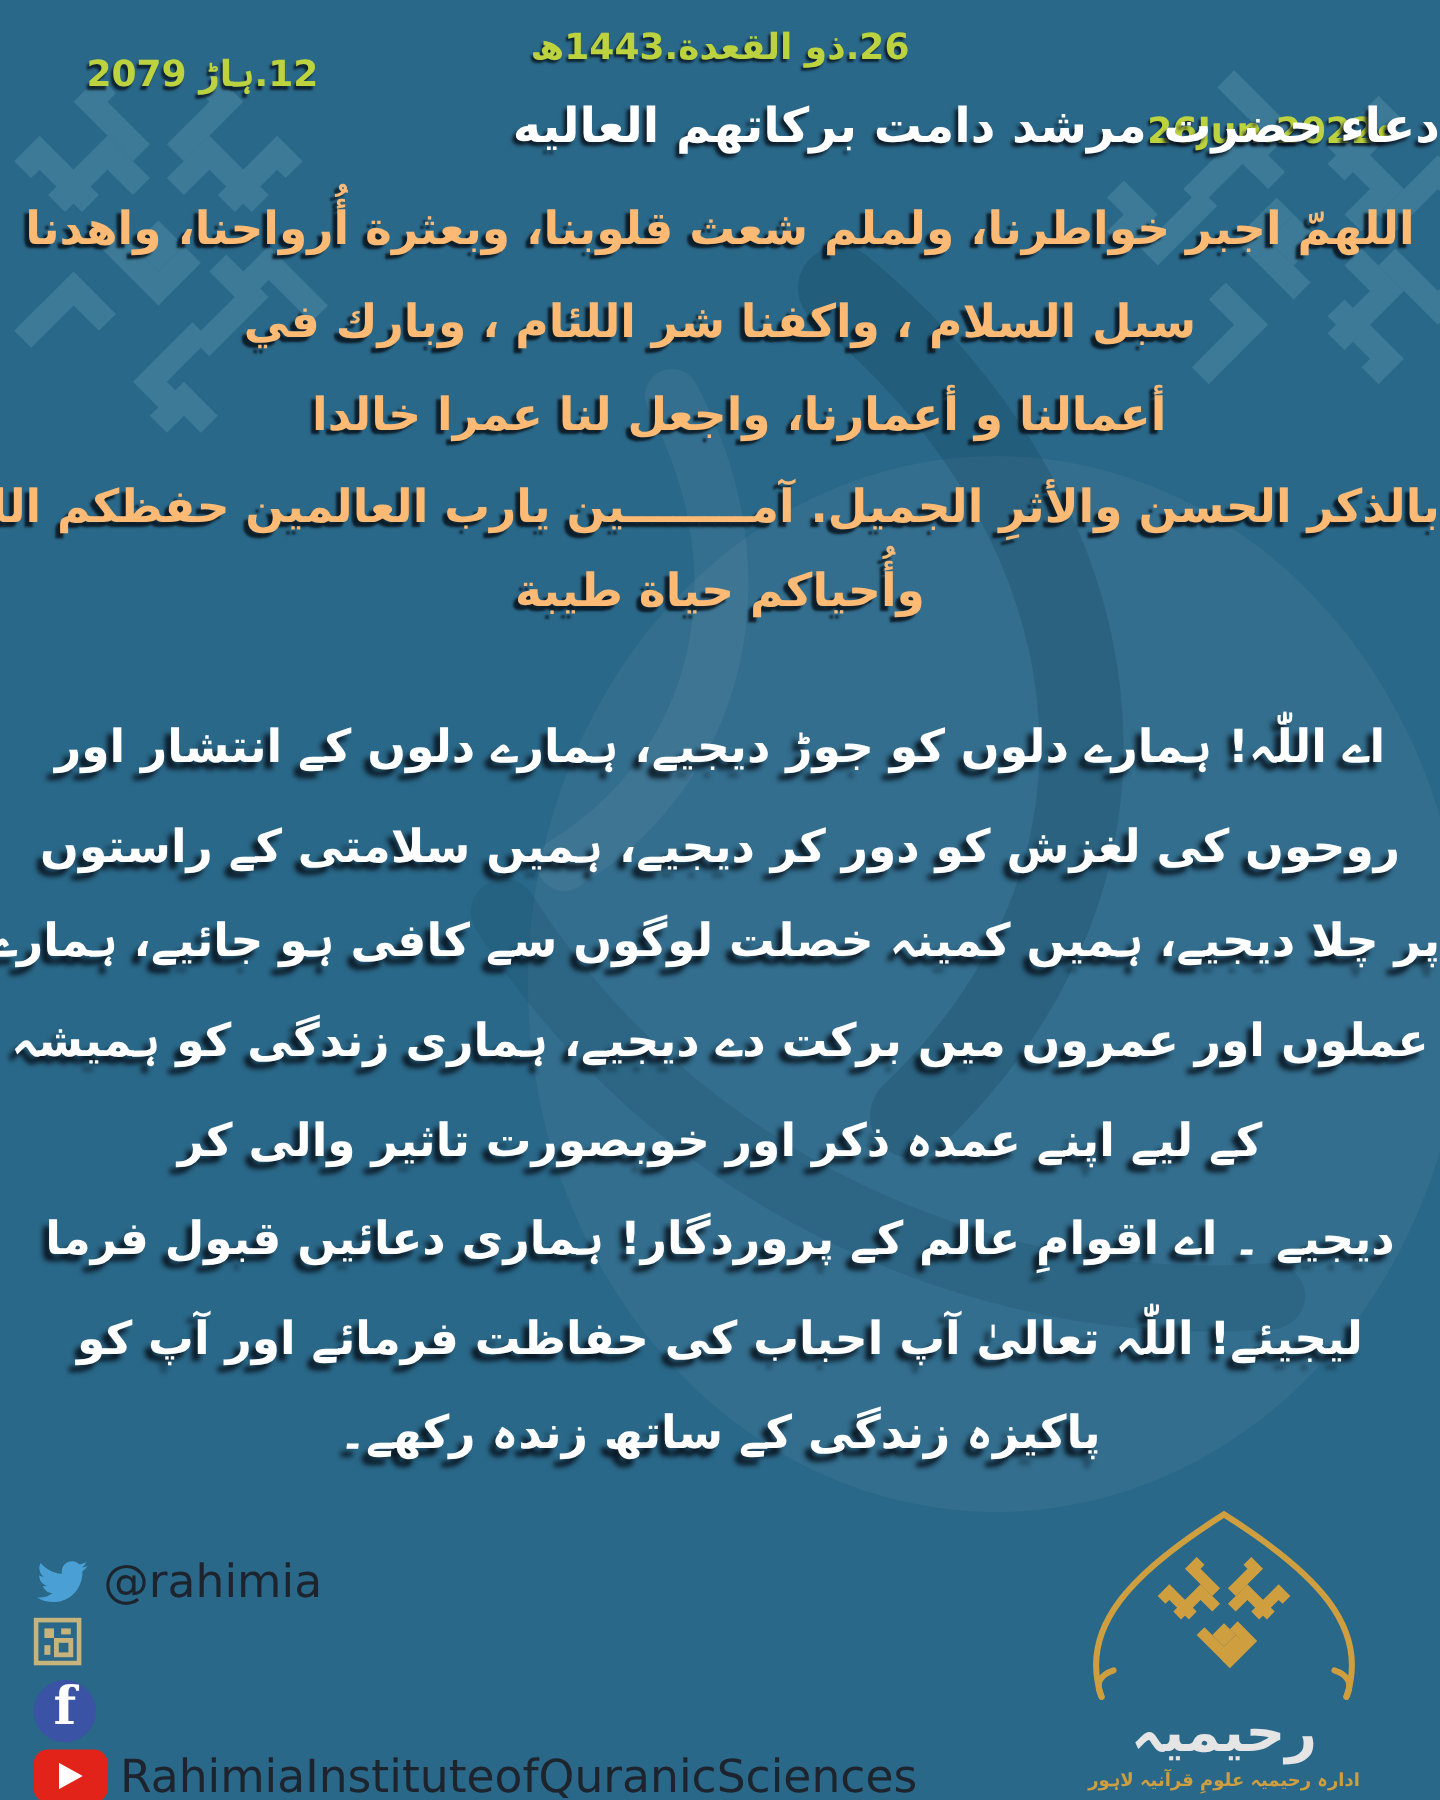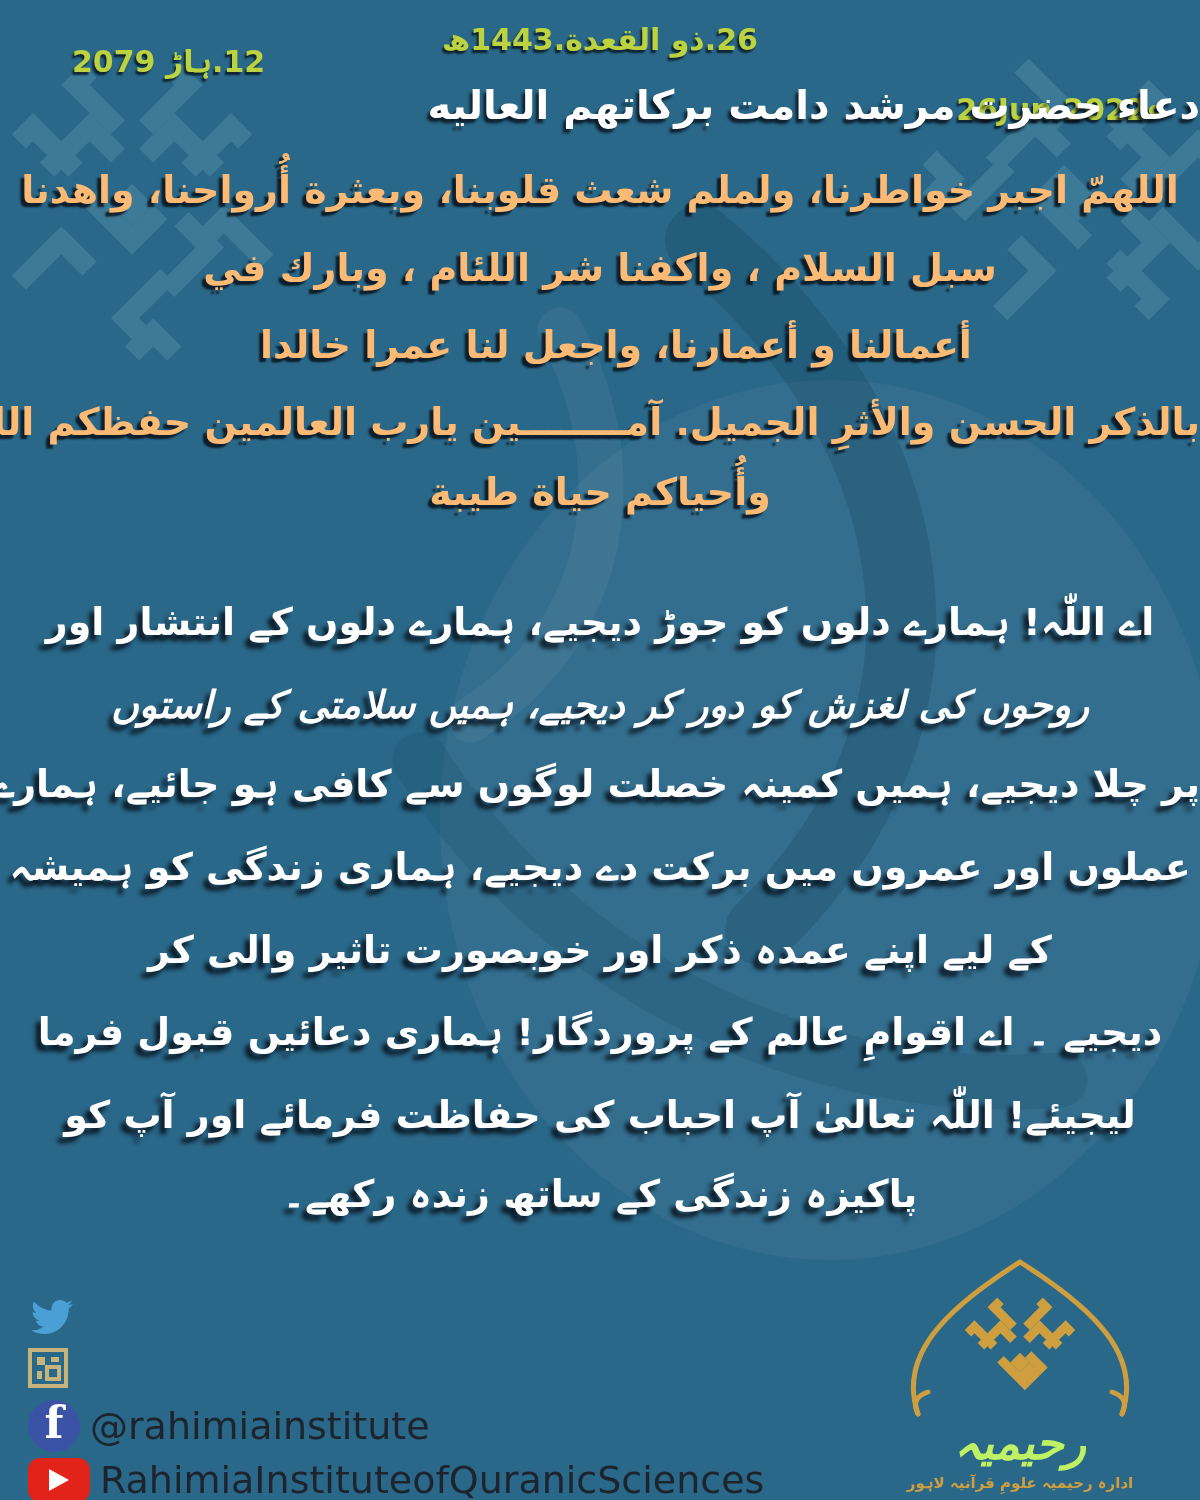--- a/index.html
+++ b/index.html
@@ -57,21 +57,21 @@
     width:20px;height:22px;background:#ffffff;
     clip-path:polygon(0 0,100% 50%,0 100%);
   }
   
   .logo{
     position:absolute;left:890px;top:1252px;width:260px;height:248px;z-index:4;
     color:#cf9f3f;text-align:center;
   }
   .logo-name{
     direction:rtl;font-weight:bold;font-size:46px;line-height:1;
-    margin-top:-6px;color:#bef264;white-space:nowrap;font-style:italic;
+    margin-top:-6px;color:#e5e5e5;white-space:nowrap;
   }
   .logo-subtitle{
     direction:rtl;font-size:15px;font-weight:bold;color:#cf9f3f;
     margin-top:8px;white-space:nowrap;
   }
 </style>
 </head>
 <body>
 
 <div class="corner-pattern" style="left:-18px;top:55px;transform:rotate(45deg);">
@@ -125,51 +125,51 @@
 <div class="date date-bikrami" dir="rtl">12.ہاڑ 2079</div>
 <div class="page-title">دعاء حضرت مرشد دامت برکاتهم العالیه</div>
 
 <div class="ar-line" style="top:168px;">اللهمّ اجبر خواطرنا، ولملم شعث قلوبنا، وبعثرة أُرواحنا، واهدنا</div>
 <div class="ar-line" style="top:246px;">سبل السلام ، واكفنا شر اللئام ، وبارك في</div>
 <div class="ar-line" style="top:323px;margin-left:16px;">أعمالنا و أعمارنا، واجعل لنا عمرا خالدا</div>
 <div class="ar-line" style="top:400px;">بالذكر الحسن والأثرِ الجميل. آمــــــــين يارب العالمين حفظكم الله</div>
 <div class="ar-line" style="top:470px;">وأُحياكم حياة طيبة</div>
 
 <div class="ur-line" style="top:600px;">اے اللّٰہ! ہمارے دلوں کو جوڑ دیجیے، ہمارے دلوں کے انتشار اور</div>
-<div class="ur-line" style="top:683px;font-style:italic;">روحوں کی لغزش کو دور کر دیجیے، ہمیں سلامتی کے راستوں</div>
+<div class="ur-line" style="top:683px;">روحوں کی لغزش کو دور کر دیجیے، ہمیں سلامتی کے راستوں</div>
 <div class="ur-line" style="top:762px;">پر چلا دیجیے، ہمیں کمینہ خصلت لوگوں سے کافی ہو جائیے، ہمارے</div>
 <div class="ur-line" style="top:845px;">عملوں اور عمروں میں برکت دے دیجیے، ہماری زندگی کو ہمیشہ</div>
 <div class="ur-line" style="top:928px;">کے لیے اپنے عمدہ ذکر اور خوبصورت تاثیر والی کر</div>
 <div class="ur-line" style="top:1010px;">دیجیے ۔ اے اقوامِ عالم کے پروردگار! ہماری دعائیں قبول فرما</div>
 <div class="ur-line" style="top:1093px;">لیجیئے! اللّٰہ تعالیٰ آپ احباب کی حفاظت فرمائے اور آپ کو</div>
 <div class="ur-line" style="top:1172px;">پاکیزہ زندگی کے ساتھ زندہ رکھے۔</div>
 
 <div class="social-row" style="top:1296px;">
   <span class="icon-box">
     <svg width="48" height="42" viewBox="0 0 512 512">
         <path fill="#4aa0d5" d="M459.37 151.716c.325 4.548.325 9.097.325 13.645 0 138.72-105.583 298.558-298.558 298.558-59.452 0-114.68-17.219-161.137-47.106 8.447.974 16.568 1.299 25.34 1.299 49.055 0 94.213-16.568 130.274-44.832-46.132-.975-84.792-31.188-98.112-72.772 6.498.974 12.995 1.624 19.818 1.624 9.421 0 18.843-1.3 27.614-3.573-48.081-9.747-84.143-51.98-84.143-102.985v-1.299c13.969 7.797 30.214 12.67 47.431 13.319-28.264-18.843-46.781-51.005-46.781-87.391 0-19.492 5.197-37.36 14.294-52.954 51.655 63.675 129.3 105.258 216.365 109.807-1.624-7.797-2.599-15.918-2.599-24.04 0-57.828 46.782-104.934 104.934-104.934 30.213 0 57.502 12.67 76.67 33.137 23.715-4.548 46.456-13.32 66.599-25.34-7.798 24.366-24.366 44.833-46.132 57.827 21.117-2.273 41.584-8.122 60.426-16.243-14.292 20.791-32.161 39.308-52.628 54.253z"></path>
       </svg>
   </span>
+  <span>@rahimia</span>
 </div>
 
 <div class="social-row" style="top:1348px;">
   <span class="icon-box">
     <svg width="40" height="40" viewBox="0 0 40 40">
       <rect x="2" y="2" width="36" height="36" fill="none" stroke="#c7b47c" stroke-width="4"></rect>
       <rect x="9" y="9" width="8" height="8" fill="#c7b47c"></rect>
       <rect x="23" y="9" width="8" height="5" fill="#c7b47c"></rect>
       <rect x="9" y="23" width="5" height="8" fill="#c7b47c"></rect>
       <rect x="19" y="19" width="12" height="12" fill="none" stroke="#c7b47c" stroke-width="4"></rect>
     </svg>
   </span>
 </div>
 
 <div class="social-row" style="top:1400px;">
   <span class="icon-box fb-circle">f</span>
-  <span>@rahimiainstitute</span>
 </div>
 
 <div class="social-row" style="top:1458px;">
   <span class="icon-box yt-box">
       <span class="yt-tri"></span>
     </span>
   <span>RahimiaInstituteofQuranicSciences</span>
 </div>
 
 <div class="logo">

